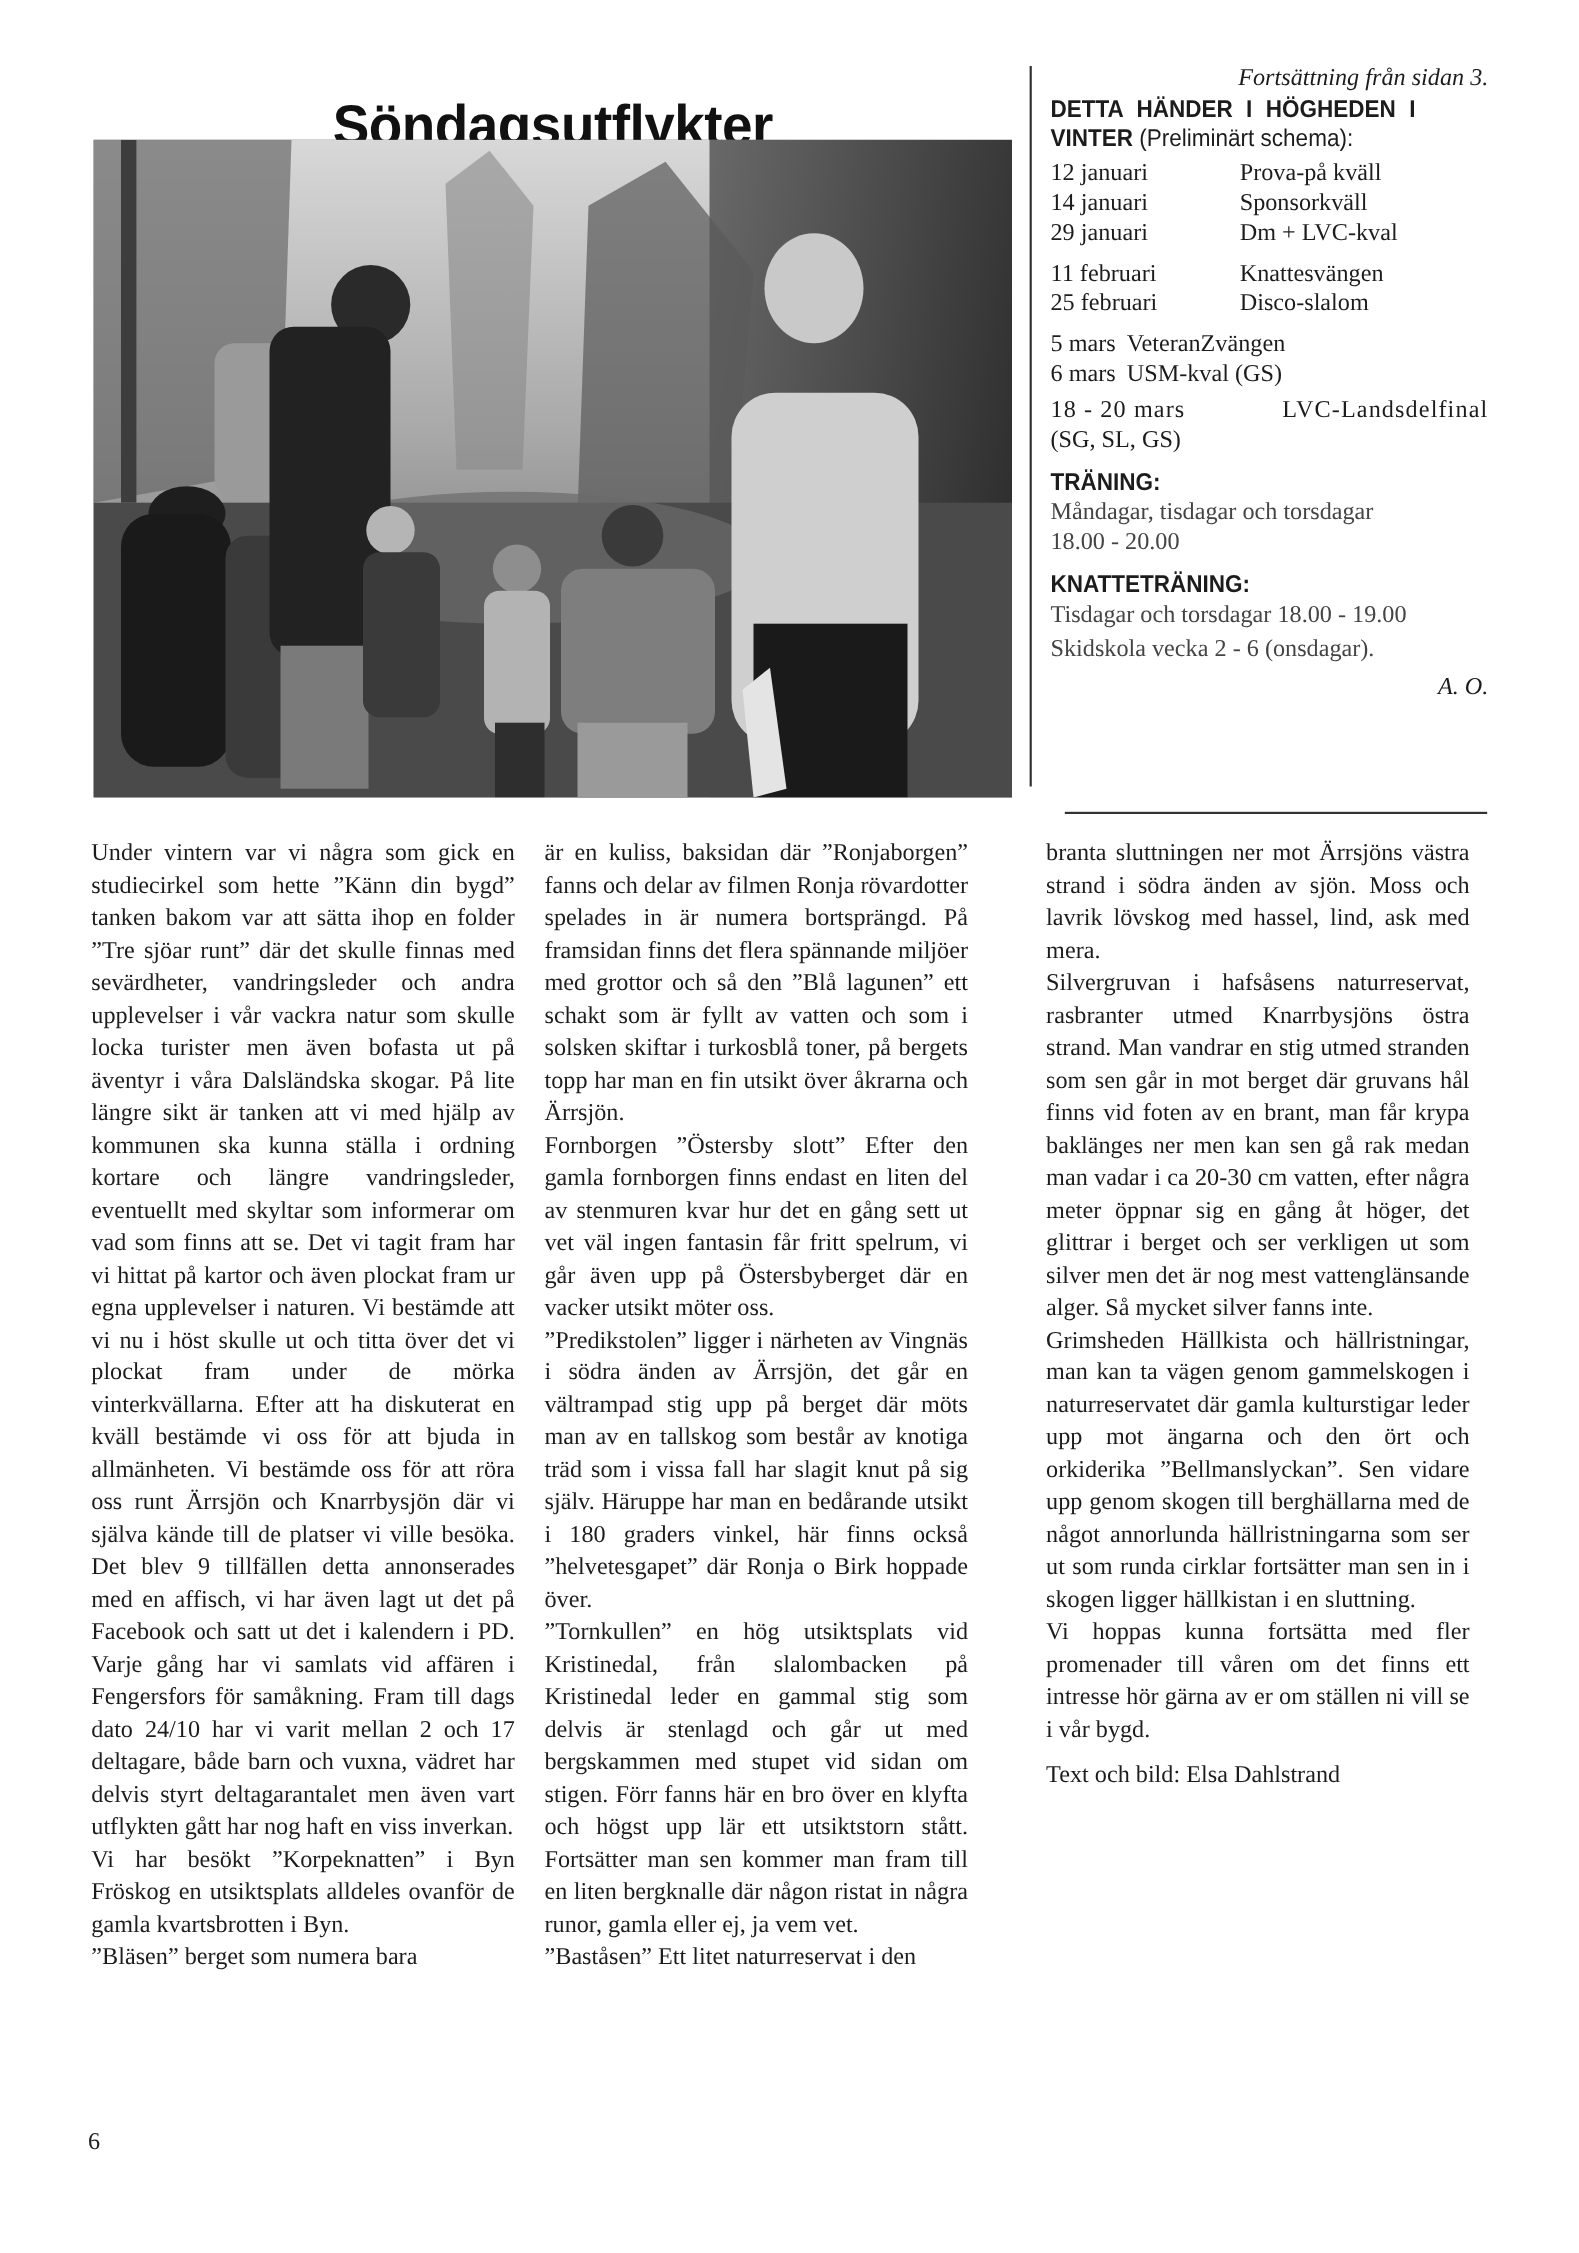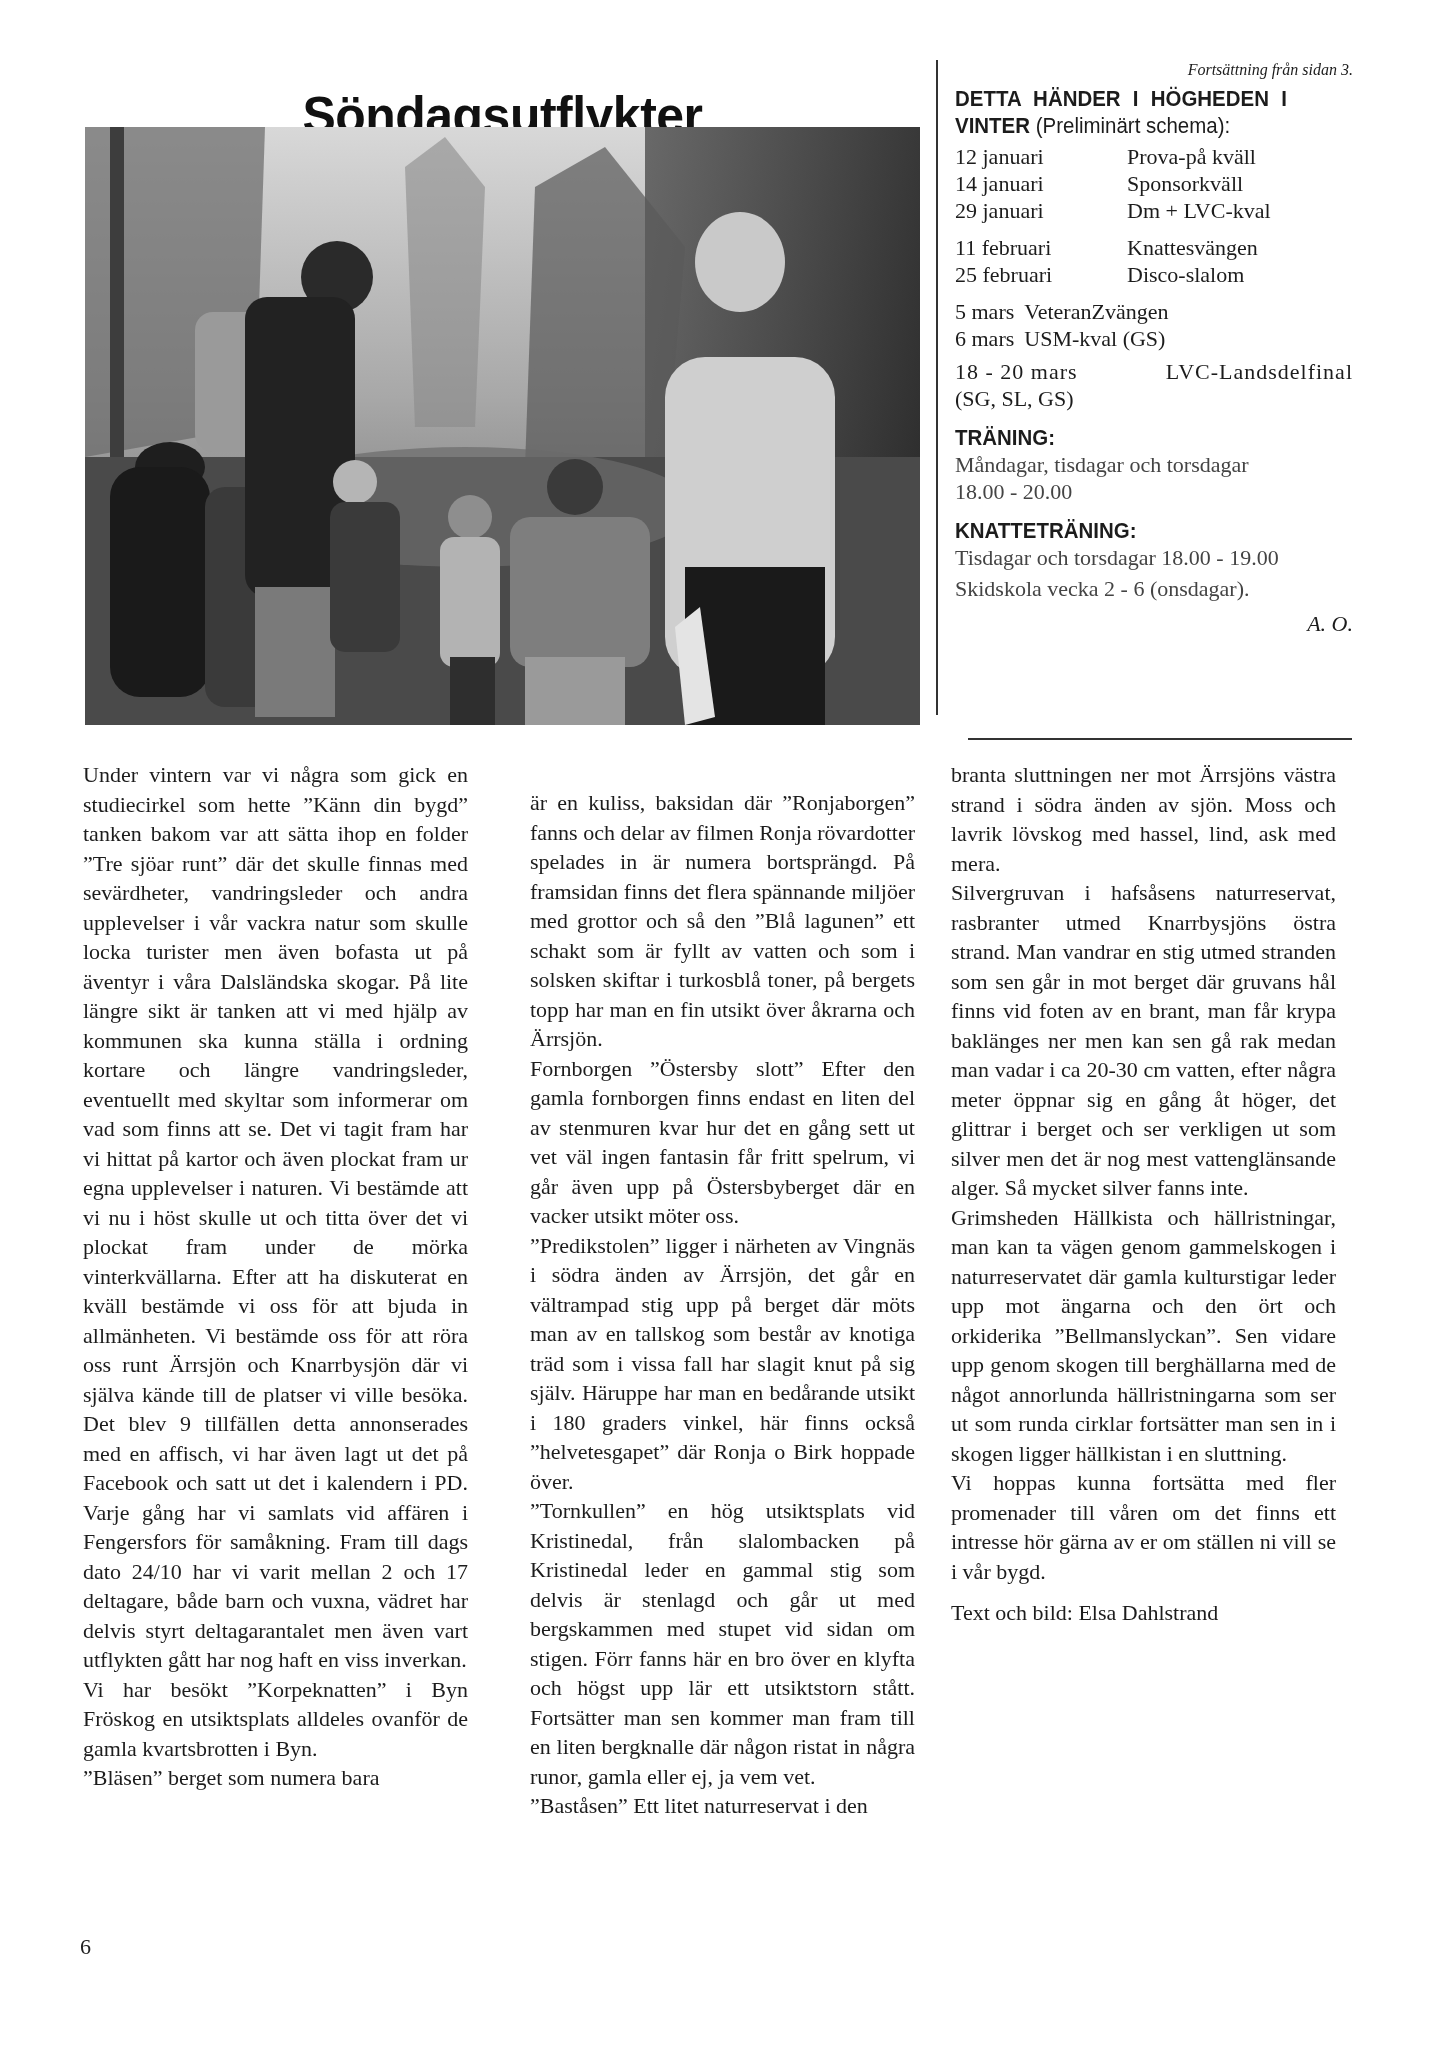--- a/index.html
+++ b/index.html
@@ -11,36 +11,36 @@
            font-size: 52px; letter-spacing: -0.5px; line-height: 60px; color: #111; transform: scaleX(0.96); }
 
   .photo { position: absolute; left: 85px; top: 127px; width: 835px; height: 598px; overflow: hidden;
            background: #6e6e6e; }
   .photo svg { display: block; width: 100%; height: 100%; }
 
   .vrule { position: absolute; left: 936px; top: 60px; width: 2px; height: 655px; background: #333; }
   .hrule { position: absolute; left: 968px; top: 738px; width: 384px; height: 2px; background: #333; }
 
   .sidebar { position: absolute; left: 955px; top: 56px; width: 398px; font-size: 22px; line-height: 27px; color: #1c1c1c; }
-  .sidebar .cont { text-align: right; font-style: italic; font-size: 16px; margin-bottom: 2px; }
+  .sidebar .cont { text-align: right; font-style: italic; font-size: 22px; margin-bottom: 2px; }
   .sidebar .heading { font-family: "Liberation Sans", "DejaVu Sans", sans-serif; font-weight: bold;
                       font-size: 22px; line-height: 27px; word-spacing: 7px; transform: scaleX(0.93); transform-origin: left; width: 430px; }
   .sidebar .heading .normal { font-weight: normal; word-spacing: 0; }
   .sched { display: grid; grid-template-columns: 172px 1fr; }
   .gap { height: 10px; }
   .row-inline span + span { margin-left: 10px; }
   .wide { display: flex; justify-content: space-between; letter-spacing: 1px; }
   .subhead { font-family: "Liberation Sans", "DejaVu Sans", sans-serif; font-weight: bold; font-size: 22px; margin-top: 12px; transform: scaleX(0.93); transform-origin: left; }
   .grey { color: #444; }
   .sig { text-align: right; font-style: italic; margin-top: 8px; }
 
   .col { position: absolute; top: 760px; width: 385px; font-size: 22px; line-height: 29.5px; text-align: justify; color: #1c1c1c; }
   .col p { margin: 0; }
   .col1 { left: 83px; }
-  .col2 { left: 530px; margin-top: 28px; }
+  .col2 { left: 495px; }
   .col3 { left: 951px; }
   .byline { text-align: left; margin-top: 12px !important; }
 
   .pagenum { position: absolute; left: 80px; top: 1934px; font-size: 22px; color: #222; }
 </style>
 </head>
 <body>
 
 <h1 class="title">Söndagsutflykter</h1>
 

